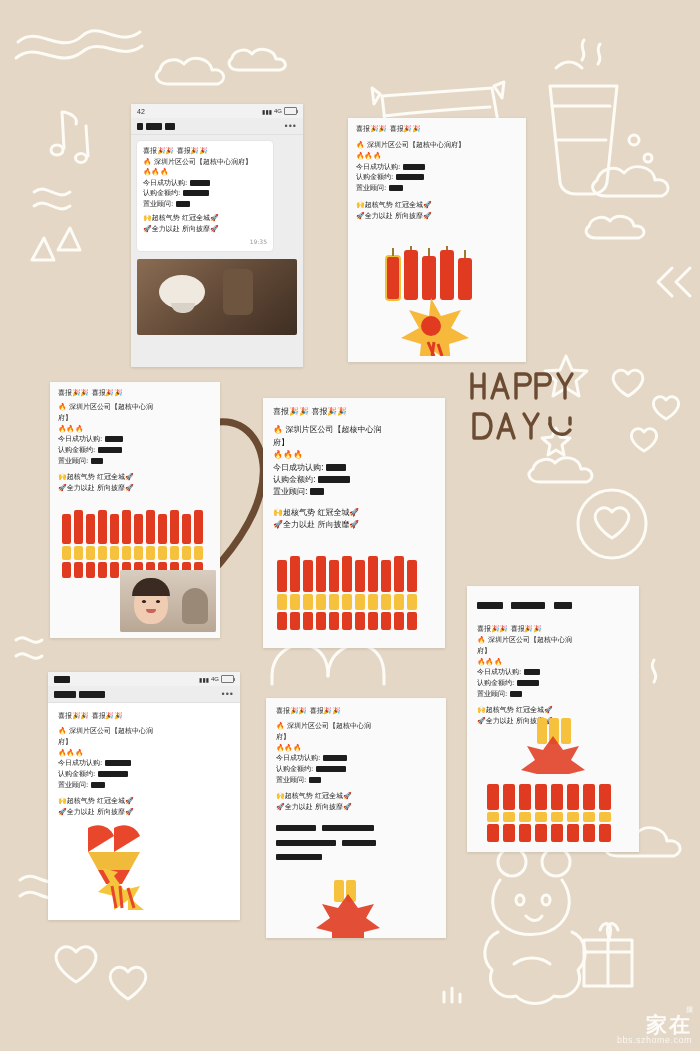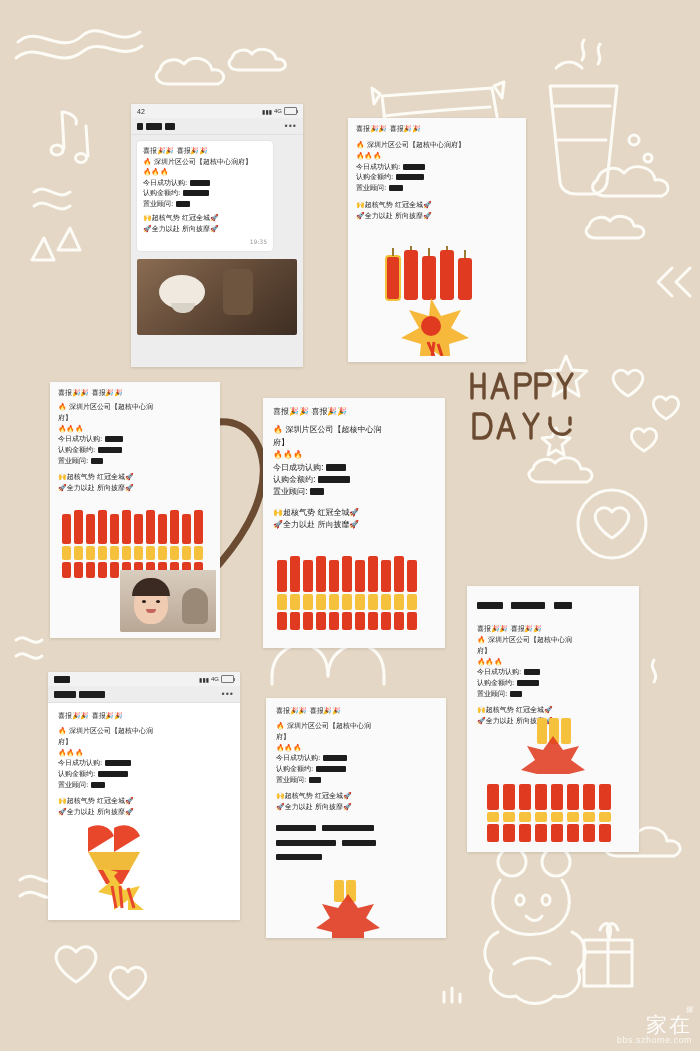--- a/index.html
+++ b/index.html
@@ -51,21 +51,21 @@
     font-family:"DejaVu Sans","Liberation Sans",sans-serif;}
   .plain .ln{white-space:nowrap;}
 
   .photo{background:#6d5a4c;border-radius:2px;}
   .photo.kid{background:#c9b9ae;}
 
   .wm{
     position:absolute;right:8px;bottom:6px;text-align:right;
     color:rgba(255,255,255,.85);
   }
-  .wm .big{font-size:21px;font-weight:normal;letter-spacing:2px;line-height:1;
+  .wm .big{font-size:21px;font-weight:bold;letter-spacing:2px;line-height:1;
     color:rgba(255,255,255,.9);}
   .wm .small{font-size:9px;color:rgba(255,255,255,.8);letter-spacing:.5px;}
   .wm .vert{position:absolute;right:-2px;top:-14px;font-size:7px;
     writing-mode:vertical-rl;color:rgba(255,255,255,.7);}
 </style>
 </head>
 <body>
 
 <div class="canvas">
 

